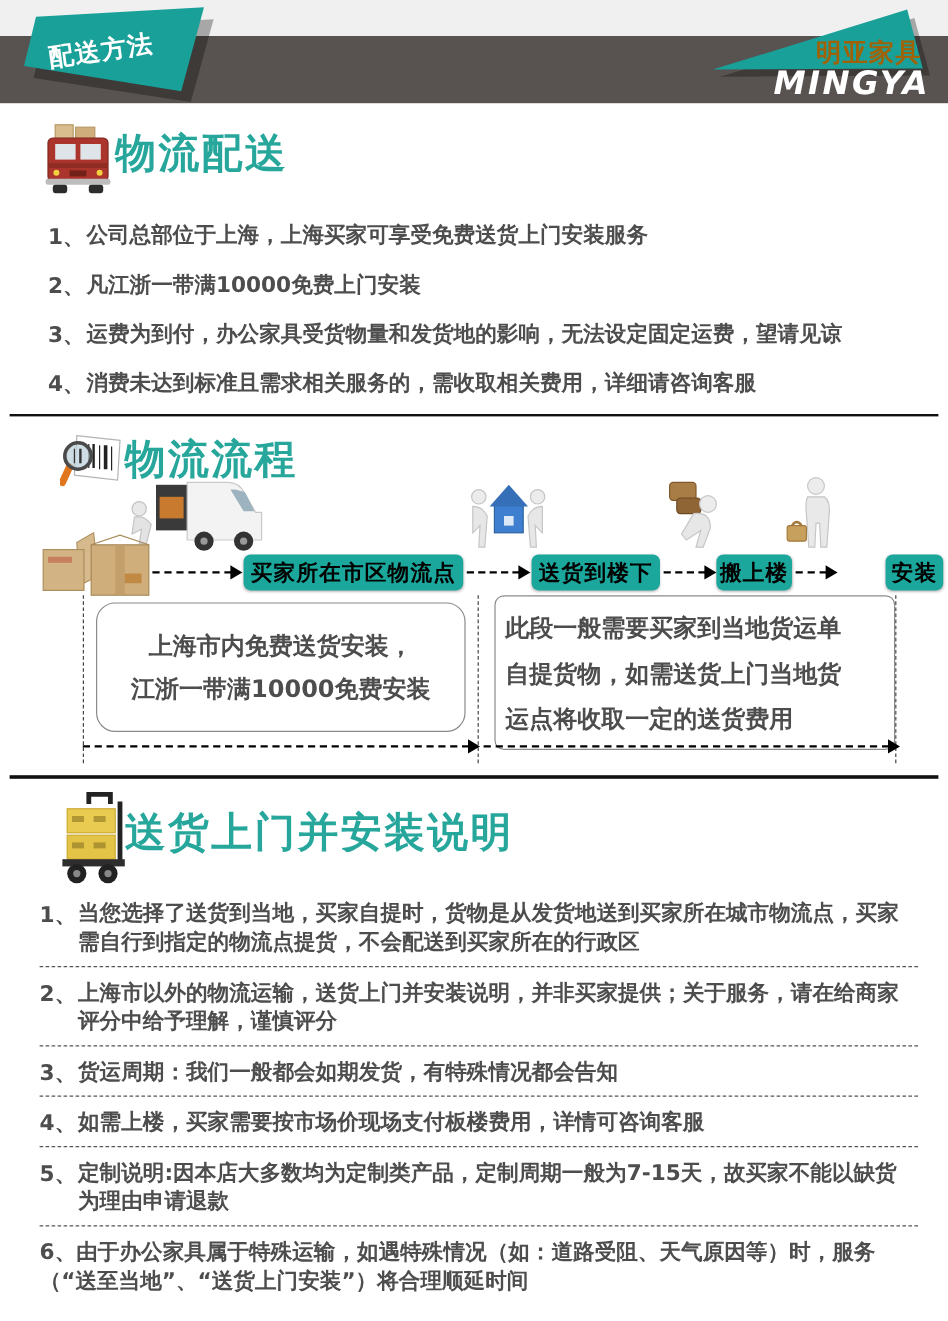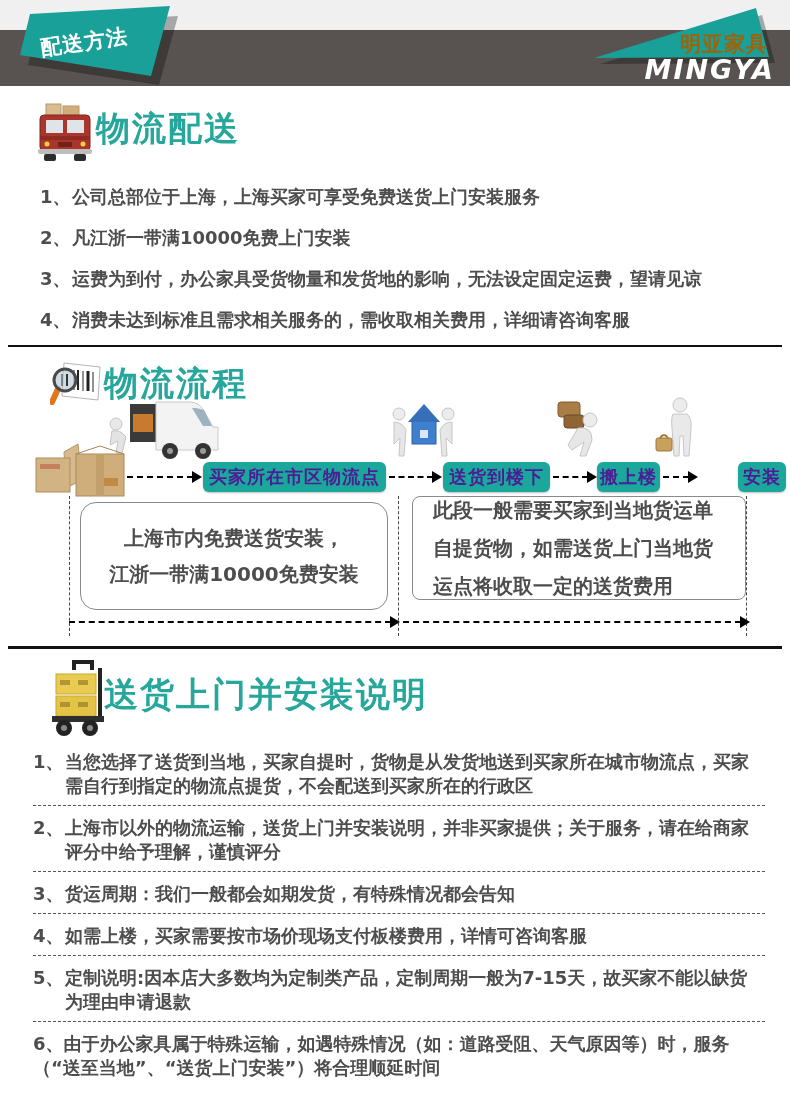--- a/index.html
+++ b/index.html
@@ -20,29 +20,29 @@
   .s1-list{left:40px;top:185px;width:735px;gap:17px;}
   .li-row{display:flex;}
   .li-num{flex:0 0 32px;}
   .li-text{flex:1;line-height:24px;}
   .s3-list{left:33px;top:750px;width:732px;}
   .s3-item{display:flex;padding-bottom:7px;border-bottom:1px dashed #555;margin-bottom:10px;}
   .s3-item.last{border-bottom:none;}
   .s3-item.noindent{display:block;line-height:24px;}
   .divider{background:#111;}
   
-  .step-badge{top:462px;height:30px;background:#1ba79c;border-radius:6px;color:#4c1d95;font-weight:bold;font-size:18px;display:flex;align-items:center;justify-content:center;letter-spacing:1px;box-shadow:0 1px 2px rgba(0,0,0,.25);}
+  .step-badge{top:462px;height:30px;background:#1ba79c;border-radius:6px;color:#000000;font-weight:bold;font-size:18px;display:flex;align-items:center;justify-content:center;letter-spacing:1px;box-shadow:0 1px 2px rgba(0,0,0,.25);}
   
   .dash-h{border-top:2px dashed #000;height:0;}
   .dash-v{border-left:1px dashed #444;width:0;}
   .ah{position:absolute;right:-9px;top:-7px;width:0;height:0;border-left:10px solid #000;border-top:6px solid transparent;border-bottom:6px solid transparent;}
   
   .note-box{border:1px solid #8a8a8a;border-radius:8px;background:#fff;color:#4e4d4d;font-weight:bold;}
   .note-left{left:80px;top:502px;width:306px;height:106px;font-size:20px;display:flex;flex-direction:column;justify-content:center;text-align:center;line-height:36px;border-radius:16px;}
-  .note-right{left:412px;top:496px;width:334px;height:104px;font-size:20px;display:flex;flex-direction:column;justify-content:center;padding-left:20px;box-sizing:border-box;line-height:38px;}
+  .note-right{left:412px;top:496px;width:334px;height:129px;font-size:20px;display:flex;flex-direction:column;justify-content:center;padding-left:8px;box-sizing:border-box;line-height:38px;}
 </style>
 </head>
 <body>
 
 <div class="page">
 
   <div class="abs top-strip"></div>
   <div class="abs top-bar"></div>
   <svg class="abs hdr-svg" viewBox="0 0 790 100">
     <polygon points="34,19 174,11 155,80 24,60" fill="#000" opacity="0.3" transform="translate(4,5)"></polygon>

